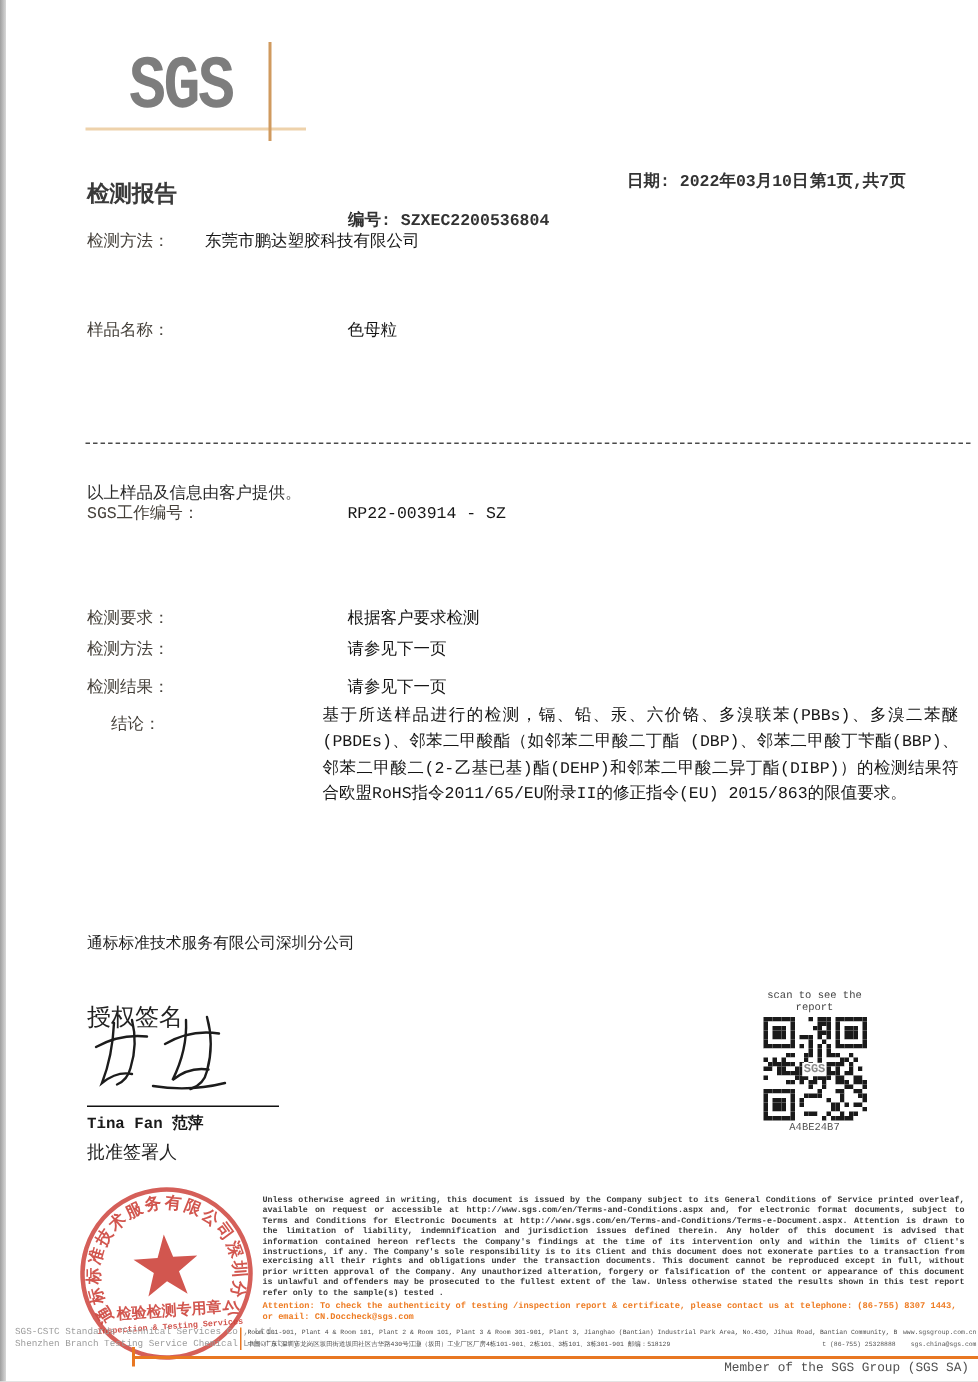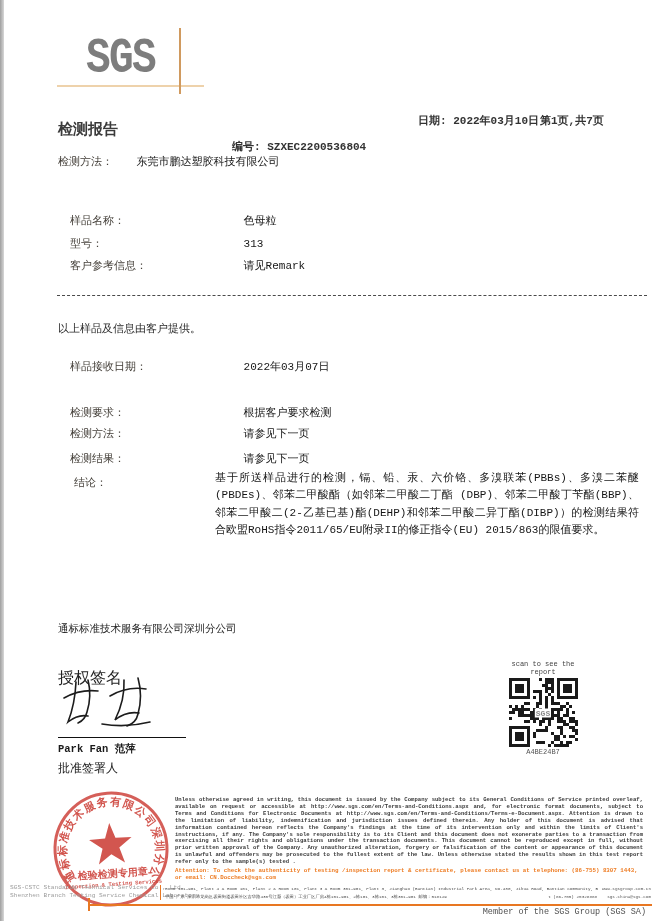--- a/index.html
+++ b/index.html
@@ -21,21 +21,21 @@
   .hdr{position:absolute;left:0;top:112px;width:652px;height:20px;font-size:11px;font-weight:bold;color:#333;}
   .hdr .title{position:absolute;left:58px;top:-3px;font-size:15px;color:#3a3a3a;margin-top:11px;}
   .hdr .no{position:absolute;left:232px;top:3px;margin-top:24px;}
   .hdr .dt{position:absolute;left:418px;top:1px;}
   .hdr .pg{position:absolute;left:540px;top:1px;}
   
   .row{position:absolute;left:58px;font-size:11px;line-height:14px;white-space:nowrap;}
   .row .lb{display:inline-block;color:#45403a;}
   .row .vl{color:#161616;}
   .lb-w1{width:72px;}
-  .lb-w2{width:167px;margin-left:12px;}
+  .lb-w2{width:167px;}
   .note{position:absolute;left:58px;font-size:11px;color:#2a2a2a;margin-top:44px;}
   .divider{position:absolute;left:57px;top:295px;width:590px;border-top:1px dashed #4a4a4a;}
   .conclusion{position:absolute;left:58px;top:450px;width:592px;font-size:11px;}
   .conclusion .lb{position:absolute;left:16px;top:5px;color:#45403a;}
   .conclusion .vl{position:absolute;left:157px;top:0;width:424px;line-height:17.3px;color:#161616;text-align:justify;}
   
   .sig-company{position:absolute;left:58px;top:622px;font-size:10.5px;color:#222;}
   .sig-auth{position:absolute;left:58px;top:668px;font-size:16px;color:#222;}
   .sig-svg{position:absolute;left:58px;top:672px;}
   .sig-line{position:absolute;left:58px;top:737px;width:128px;height:1px;background:#111;}
@@ -86,35 +86,27 @@
   </div>
 
   <div class="row" style="top:155px">
     <span class="lb lb-w1">检测方法：</span>
     <span class="vl">东莞市鹏达塑胶科技有限公司</span>
   </div>
   <div class="row" style="top:214px">
     <span class="lb lb-w2">样品名称：</span>
     <span class="vl">色母粒</span>
   </div>
-  <div class="row" style="top:237px">
-    <span class="lb lb-w2">型号：</span>
-    <span class="vl">313</span>
-  </div>
-  <div class="row" style="top:259px">
-    <span class="lb lb-w2">客户参考信息：</span>
-    <span class="vl">请见Remark</span>
-  </div>
   <div class="note" style="top:277px">以上样品及信息由客户提供。</div>
 
   <div class="divider"></div>
 
-  <div class="row" style="top:360px">
-    <span class="lb lb-w2">样品接收日期：</span>
-    <span class="vl">2022年03月07日</span>
+  <div class="row" style="top:336px">
+    <span class="lb lb-w2">SGS工作编号：</span>
+    <span class="vl">RP22-003914 - SZ</span>
   </div>
   <div class="row" style="top:406px">
     <span class="lb lb-w2">检测要求：</span>
     <span class="vl">根据客户要求检测</span>
   </div>
   <div class="row" style="top:427px">
     <span class="lb lb-w2">检测方法：</span>
     <span class="vl">请参见下一页</span>
   </div>
   <div class="row" style="top:452px">
@@ -133,21 +125,21 @@
       <path d="M6 26 q16 -9 34 -7"></path>
       <path d="M18 10 q-1 22 -8 40 q10 -8 20 -6"></path>
       <path d="M30 8 q4 16 -1 32 q-2 8 -9 11"></path>
       <path d="M52 24 q17 -10 36 -7"></path>
       <path d="M66 8 q1 20 -9 40 q11 -9 24 -7"></path>
       <path d="M80 6 q5 18 0 36 q-2 9 -11 12"></path>
       <path d="M44 52 q24 4 48 -2"></path>
     </g>
   </svg>
   <div class="sig-line"></div>
-  <div class="sig-name">Park Fan 范萍</div>
+  <div class="sig-name">Tina Fan 范萍</div>
   <div class="sig-title">批准签署人</div>
 
   <div class="qr-wrap">
     <div class="qr-caption">scan to see the report</div>
     <div class="qr-box">
       <div class="qr-grid" id="qr-grid">
           <div class="qm"></div>
           <div class="qm"></div>
           <div class="qm"></div>
           <div class="qm"></div>

